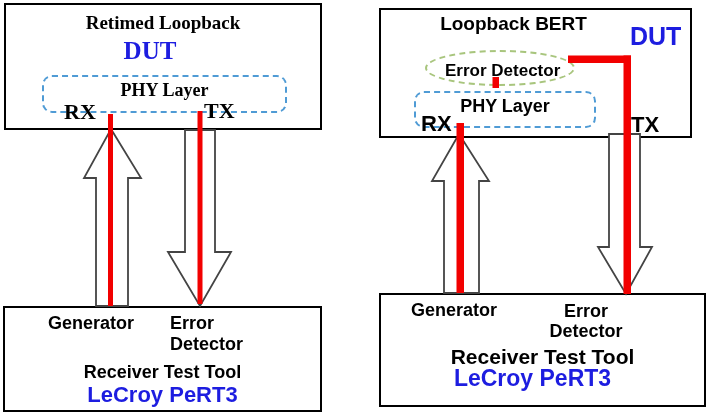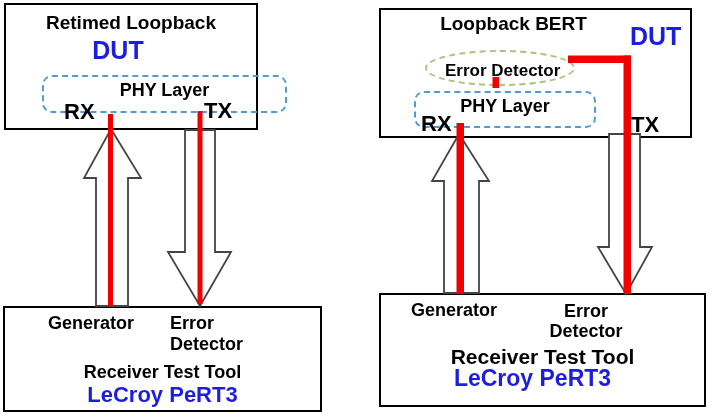--- a/index.html
+++ b/index.html
@@ -17,21 +17,21 @@
   .box {
     position: absolute;
     border: 2px solid #000000;
     background: #ffffff;
   }
   .t { position: absolute; white-space: nowrap; line-height: 1; }
   .c { left: 0; right: 0; text-align: center; }
   .pre { white-space: pre-line; }
 
   
-  .left-dut-box   { left: 4px;   top: 3px;   width: 254px; height: 127px; }
+  .left-dut-box   { left: 4px;   top: 3px;   width: 318px; height: 127px; font-family: Liberation Serif, serif; }
   .left-tester-box{ left: 3px;   top: 306px; width: 319px; height: 106px; }
   .left-title  { top: 8px;  font-size: 19px; }
   .left-dut    { top: 33px; left: 50%; transform: translateX(-50%); margin-left: -13px; font-size: 25px; }
   .left-phy-rect {
     position: absolute; left: 36px; top: 70px; width: 245px; height: 38px;
     border: 2px dashed #4f9bd5; border-radius: 10px;
   }
   .phy-label { top: 4px; font-size: 18px; }
   .left-rx { left: 58px;  top: 96px; font-size: 22px; }
   .left-tx { left: 198px; top: 95px; font-size: 22px; }

